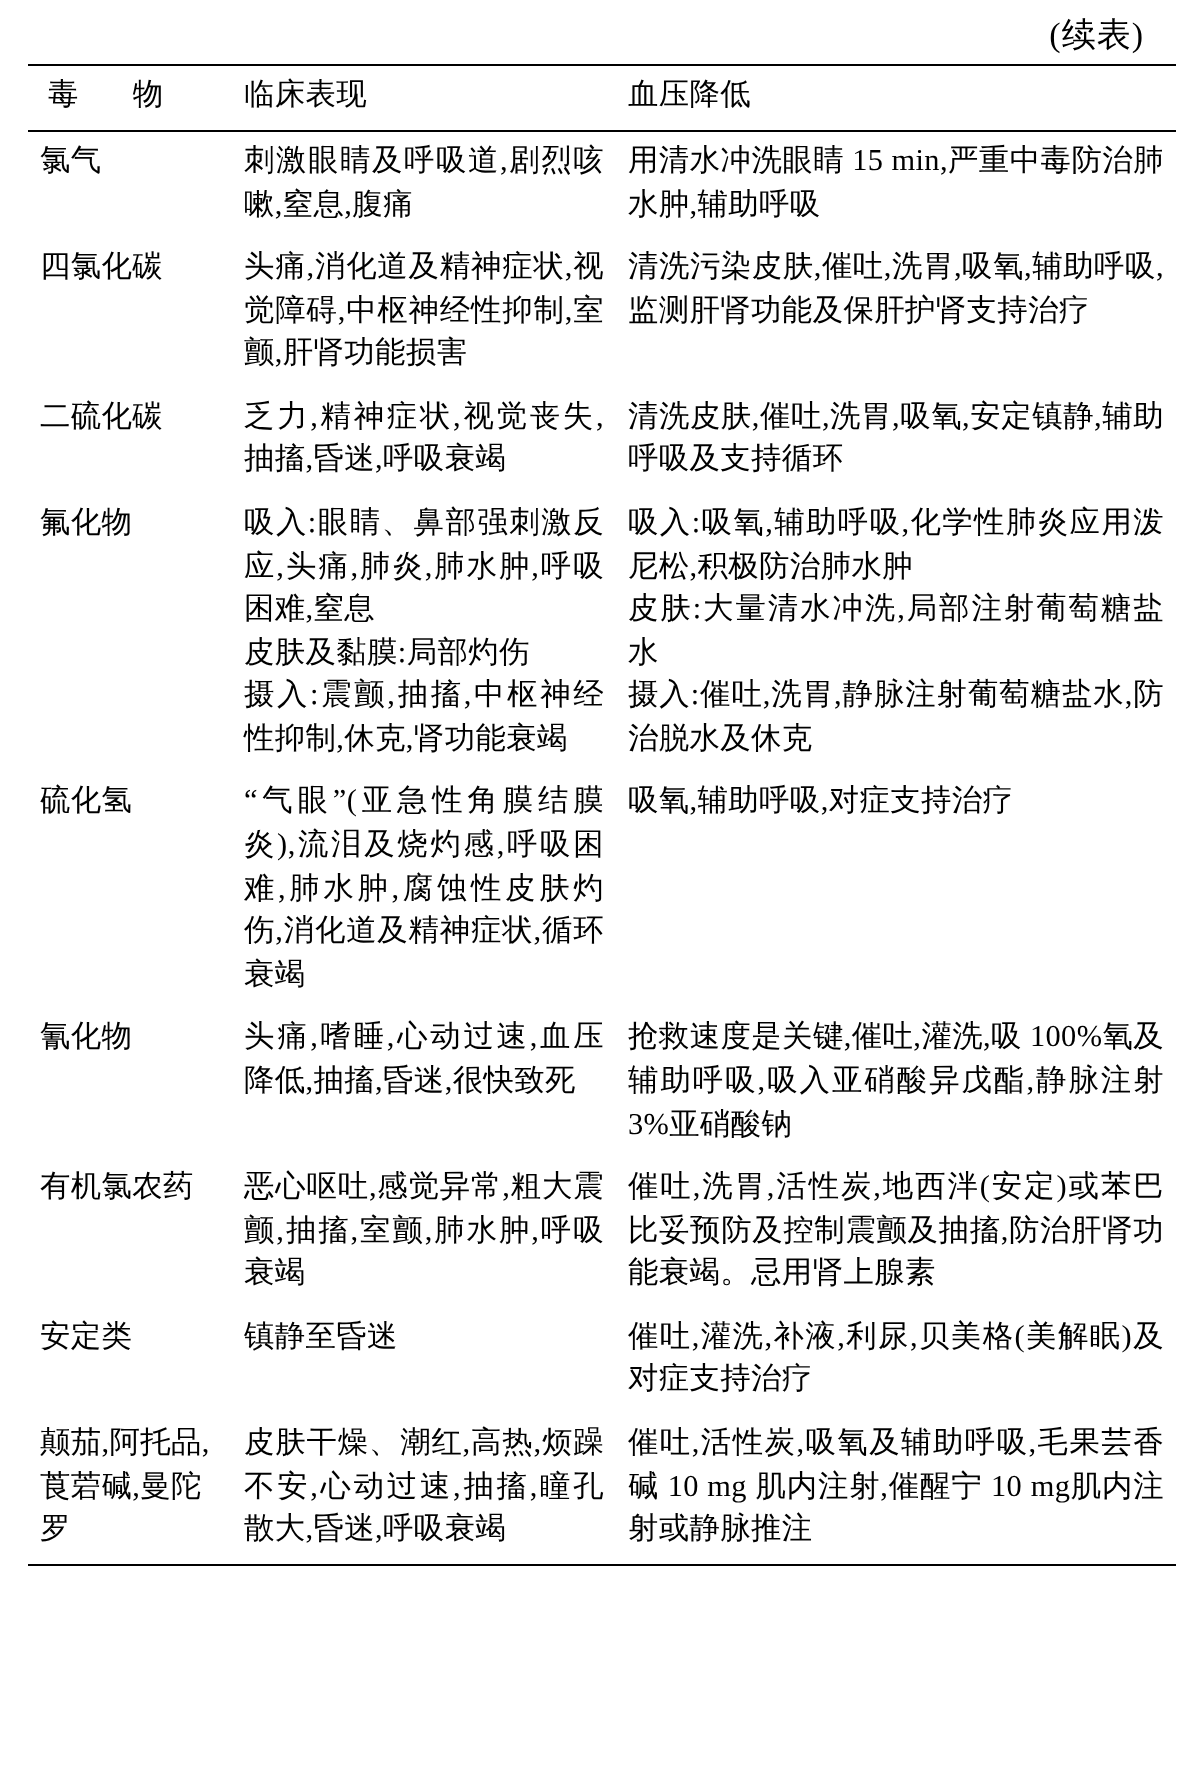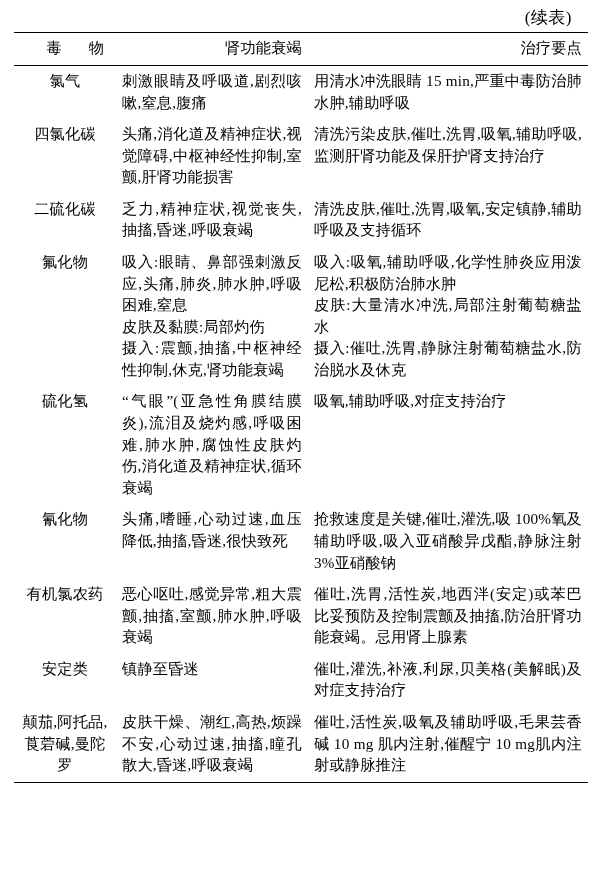--- a/index.html
+++ b/index.html
@@ -36,36 +36,36 @@
   }
   table.tox td, table.tox th {
     vertical-align: top;
     padding: 4px 6px 6px 6px;
     font-size: 15.2px;
     line-height: 1.42;
     letter-spacing: 0.2px;
   }
   thead th {
     font-weight: normal;
-    text-align: right;
+    text-align: left;
     font-size: 16px;
     padding: 5px 6px 7px 6px;
     border-top: 1.6px solid #000;
     border-bottom: 1.1px solid #000;
     font-family: Liberation Serif, serif;
   }
   thead th.c1 { letter-spacing: 6px; padding-left: 10px; }
   tbody tr:last-child td {
     border-bottom: 1.6px solid #000;
   }
   col.c1 { width: 102px; }
   col.c2 { width: 192px; }
   col.c3 { width: 280px; }
   td.c1 {
-    text-align: center;
+    text-align: left;
     padding-left: 8px;
   }
   td.c2, td.c3 {
     text-align: justify;
     text-justify: inter-ideograph;
     margin-left: 28px;
   }
   td.c2 { padding-left: 10px; padding-right: 8px; }
   td.c3 { padding-left: 10px; padding-right: 4px; }
   .seg { display: block; }
@@ -81,22 +81,22 @@
 
   <table class="tox">
     <colgroup>
       <col class="c1">
         <col class="c2">
         <col class="c3">
     </colgroup>
     <thead>
       <tr>
         <th class="c1">毒　物</th>
-        <th class="c2">肾功能衰竭</th>
-        <th class="c3">治疗要点</th>
+        <th class="c2">临床表现</th>
+        <th class="c3">血压降低</th>
       </tr>
     </thead>
     <tbody>
 
       <tr>
         <td class="c1">氯气</td>
         <td class="c2">
           <span class="seg">刺激眼睛及呼吸道,剧烈咳嗽,窒息,腹痛</span>
         </td>
         <td class="c3">

